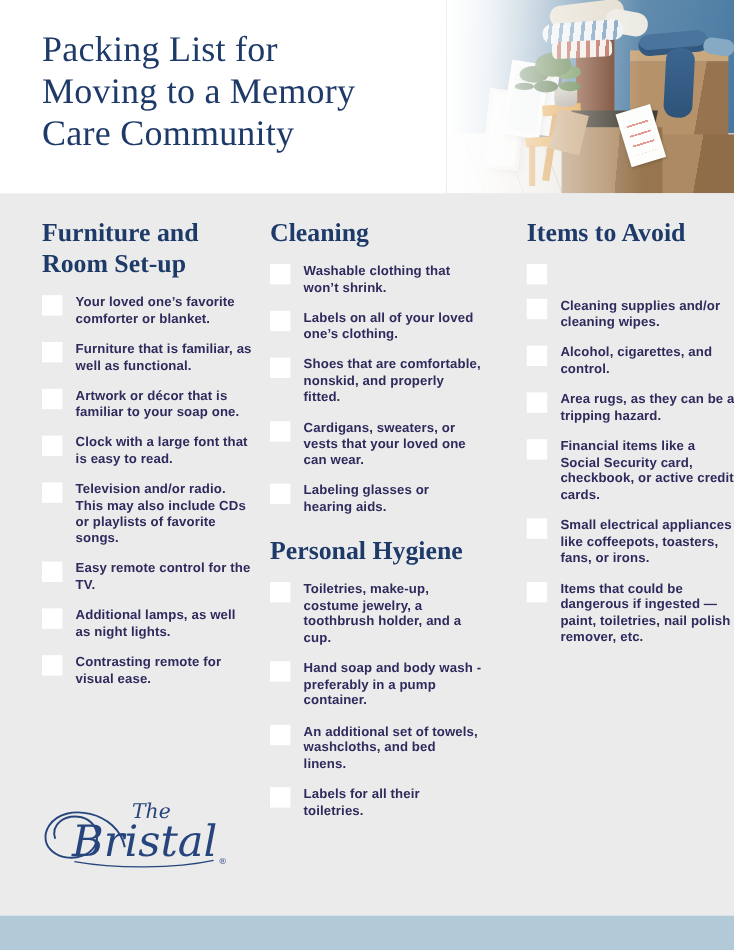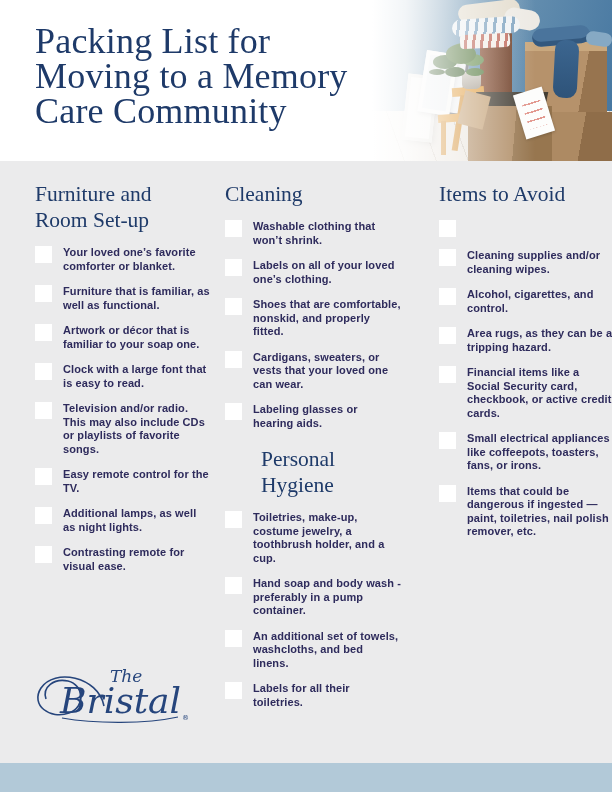--- a/index.html
+++ b/index.html
@@ -7,21 +7,21 @@
   .page {
     position:relative; width:612px; height:792px; background:#ffffff;
     overflow:hidden; font-family:"Liberation Sans", sans-serif;
   }
 
   
   .header { position:absolute; left:0; top:0; width:612px; height:161px; background:#ffffff; }
   .page-title {
     position:absolute; left:35px; top:24px;
     font-family:"Liberation Serif", serif; font-weight:normal;
-    font-size:36px; line-height:35px; color:#1e3a69; letter-spacing:.2px;
+    font-size:30px; line-height:35px; color:#1e3a69; letter-spacing:.2px;
   }
 
   
   .photo { position:absolute; top:0; right:0; width:240px; height:161px; overflow:hidden; }
   .photo div { position:absolute; }
   .ph-wall  { inset:0; background:linear-gradient(105deg,#a9bdcb 0%,#6e96b4 40%,#44759f 100%); }
   .ph-floor { left:0; bottom:0; width:100%; height:50px;
               background:repeating-linear-gradient(70deg, rgba(165,152,135,.35) 0 1px, transparent 1px 30px), #eae5de; }
   .ph-cabinet { left:108px; top:28px; width:32px; height:104px; background:linear-gradient(90deg,#8a543a,#6f4028); }
   .ph-frame-panel { left:33px; top:75px; width:30px; height:66px; background:#f6f5f2; border:3px solid #e8e6e1;
@@ -63,24 +63,24 @@
               background:repeating-linear-gradient(0deg, transparent 0 7px, rgba(205,70,55,.55) 7px 8.5px) 50% 55% / 62% 60% no-repeat, #fdfdfc;
               box-shadow:0 1px 3px rgba(0,0,0,.2); }
   .ph-fade { inset:0; background:linear-gradient(to right,#ffffff 0%,rgba(255,255,255,.88) 14%,
               rgba(255,255,255,.4) 42%, rgba(255,255,255,0) 68%); }
 
   
   .body-bg { position:absolute; left:0; top:161px; width:612px; height:602px; background:#ebebec; }
   .col { position:absolute; top:181px; width:176px; }
   .col-1 { left:35px; } .col-2 { left:225px; } .col-3 { left:415px;margin-left:24px; }
   .section-heading {
-    font-family:"Liberation Serif", serif; font-weight:normal;
+    font-family:"Liberation Serif", serif; font-weight:bold;
     font-size:21.5px; line-height:26px; color:#1e3a69; margin-bottom:13px;
   }
-  .section + .section .section-heading { margin-top:16px;margin-left:36px; }
+  .section + .section .section-heading { margin-top:16px; }
   .item { display:flex; align-items:flex-start; gap:11px; margin-bottom:12px; }
   .checkbox { width:17px; height:17px; background:#ffffff; flex:0 0 17px; }
   .item-text { width:150px; font-size:11px; line-height:13.5px; font-weight:bold; color:#2e2b5c; letter-spacing:.1px; }
 
   
   .logo-svg { position:absolute; left:26px; top:660px; width:172px; height:66px; }
   .logo-the { font-family:"DejaVu Serif", serif; font-style:italic; font-size:17px; fill:#26457c; }
   .logo-bristal { font-family:"DejaVu Serif", serif; font-style:italic; font-size:36px; fill:#26457c; }
   .logo-reg { font-family:"DejaVu Sans", sans-serif; font-size:7px; fill:#26457c; }
   .logo-tagline {

